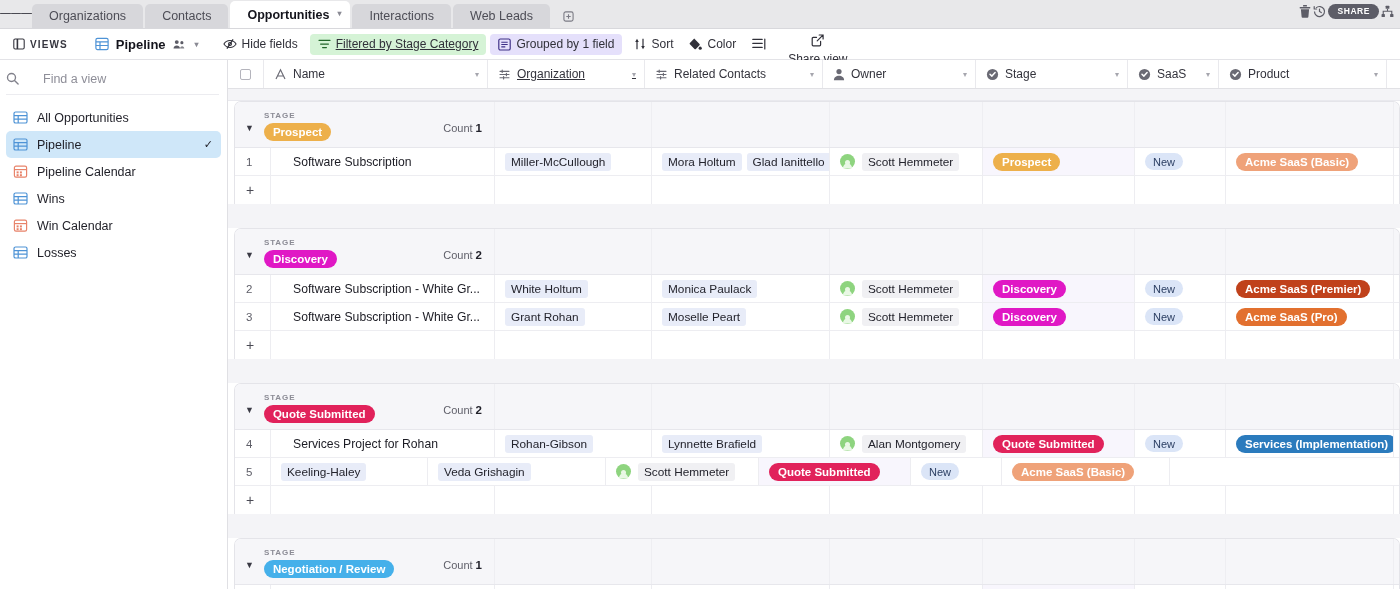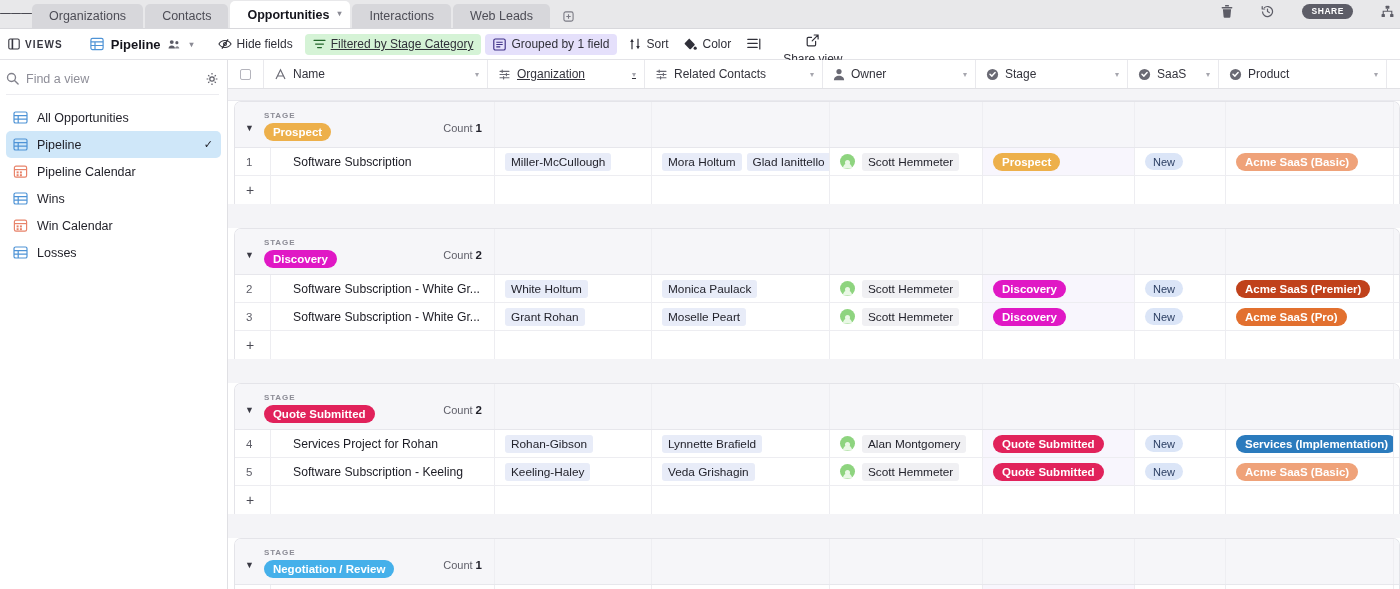--- a/index.html
+++ b/index.html
@@ -49,38 +49,39 @@
     margin-left: 8px; font-size: 8px; color: #8a8a94; line-height: 1;
     transform: translateY(-1px);
   }
   .tab-add {
     width: 26px; height: 24px; display:flex; align-items:center; justify-content:center;
     cursor: pointer; color: #7b7b85; margin-left: 3px;
   }
   .tab-add svg { width: 11px; height: 11px; }
   .tabbar-right {
     margin-left: auto;
-    display: flex; align-items: center; gap: 28px;
+    display: flex; align-items: center; gap: 2px;
     padding: 0 6px 5px 0; height: 29px;
   }
   .tb-icon { cursor: pointer; display:flex; align-items:center; color: #5d5d67; }
   .tb-icon svg { display:block; }
   .share-pill {
     background: #5d5d67; color: #fff;
     font-size: 8.5px; font-weight: 700; letter-spacing: .55px;
     padding: 2.5px 9px 2.5px 9px; border-radius: 9px;
     cursor: pointer;
   }
 
   
   .toolbar {
     height: 31px; min-height: 31px;
     background: #ffffff;
     display: flex; align-items: center;
     border-bottom: 1px solid #e3e3e7;
+    padding-left: 5px;
     font-size: 12px;
   }
   .tbtn {
     display: flex; align-items: center; gap: 5px;
     height: 21px; padding: 0 8px; border-radius: 4px;
     color: #303039; cursor: pointer; white-space: nowrap;
   }
   .tbtn.views { font-size: 10px; font-weight: 700; letter-spacing: 1.1px; color:#36363f; padding-right:11px;}
   .tbtn.viewname { font-weight: 700; font-size: 13px; color:#14141c; gap:7px; margin-left:8px;}
   .tbtn.chip-green { background: #d5f3d6; text-decoration: underline; }
@@ -95,21 +96,21 @@
   .sidebar {
     width: 228px; min-width: 228px;
     background: #ffffff;
     border-right: 1px solid #e0e0e4;
     display: flex; flex-direction: column;
     padding-top: 9px;
   }
   .find-row {
     display: flex; align-items: center;
     height: 26px; margin: 0 8px 0 6px;
-    gap: 7px;
+    gap: 24px;
     border-bottom: 1px solid #ececf0;
     padding-bottom: 6px;
   }
   .find-row .si { color: #81818b; display:flex; }
   .find-input {
     flex: 1; border: none; outline: none;
     font-size: 12.5px; color: #2a2a33;
     font-family: "Liberation Sans", sans-serif;
     background: transparent;
   }
@@ -703,21 +704,20 @@
               </div>
               <div class="dcell" style="width: 91px;">
                 <span class="pill sm" style="background:#dbe5f7;color:#2c3f63">New</span>
               </div>
               <div class="dcell" style="width: 168px;">
                 <span class="pill" style="background:#2b7bbd">Services (Implementation)</span>
               </div>
             </div>
             <div class="drow">
               <div class="dcell num" style="width: 36px;">5</div>
-              <div class="dcell name" style="width: 224px;">Software Subscription - Keeling</div>
               <div class="dcell" style="width: 157px;">
                 <span class="chip-lnk">Keeling-Haley</span>
               </div>
               <div class="dcell" style="width: 178px;">
                 <span class="chip-lnk" style="margin-right:5px">Veda Grishagin</span>
               </div>
               <div class="dcell" style="width: 153px;">
                 <span class="owner">
                   <span class="avatar">
                     <span class="avwrap">

